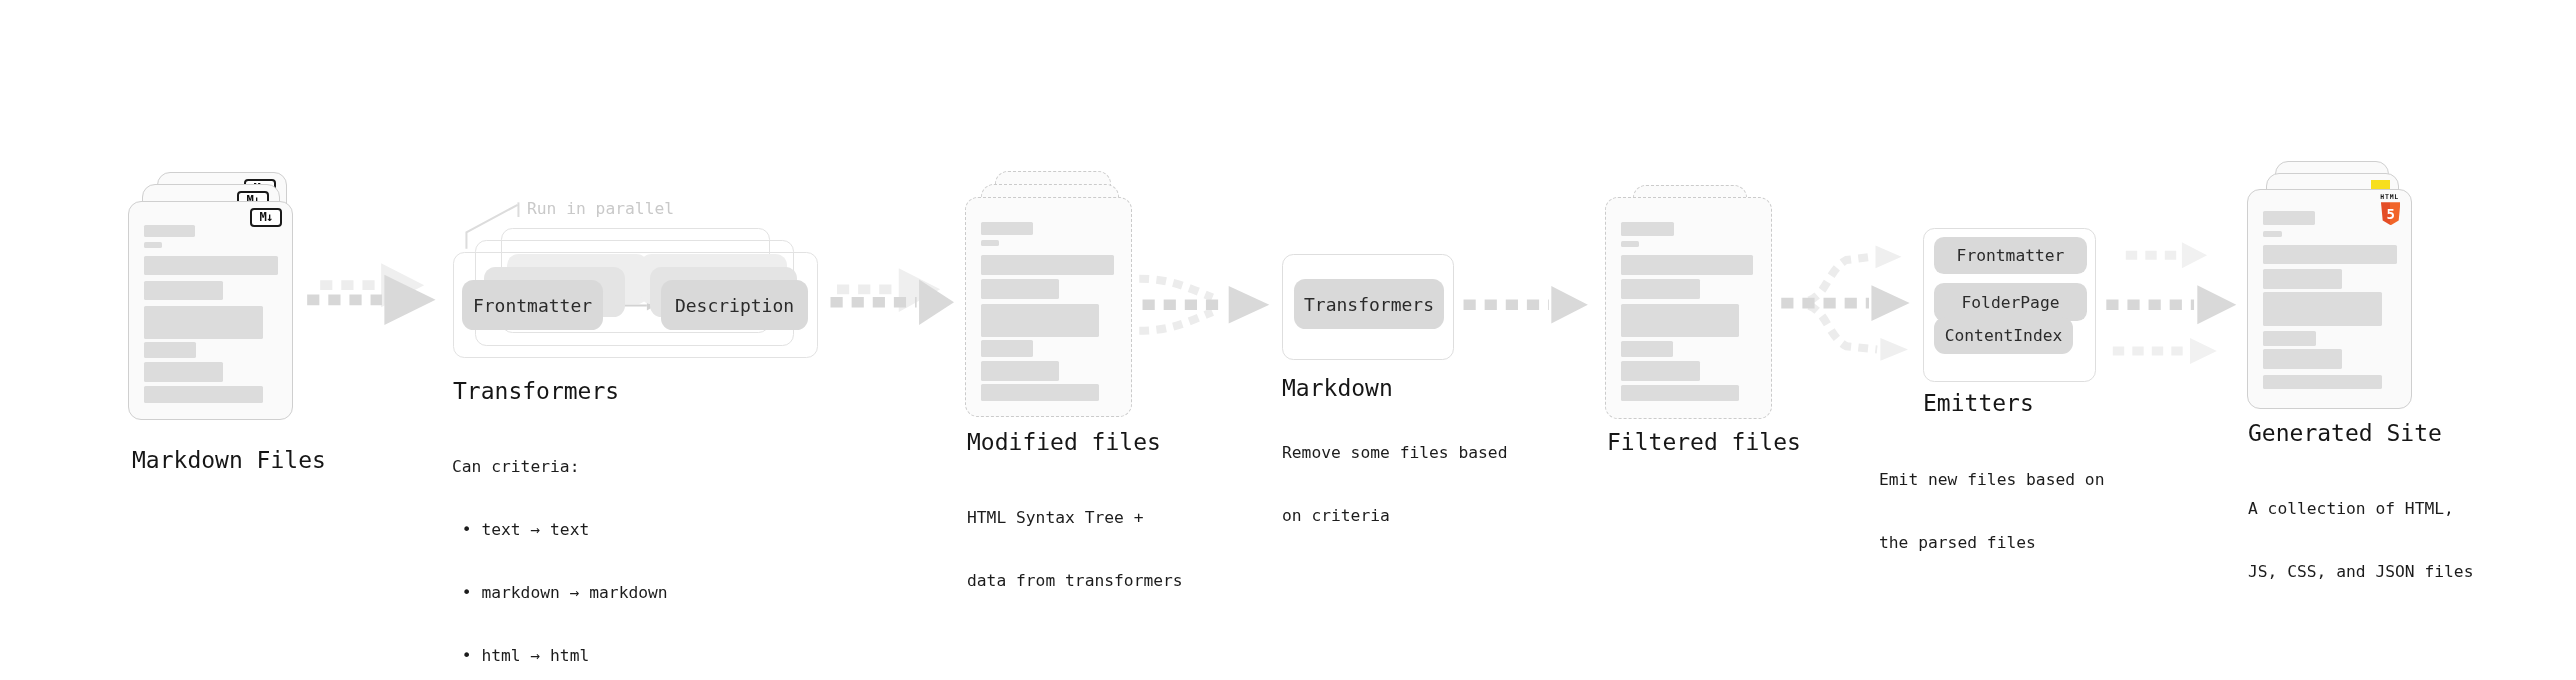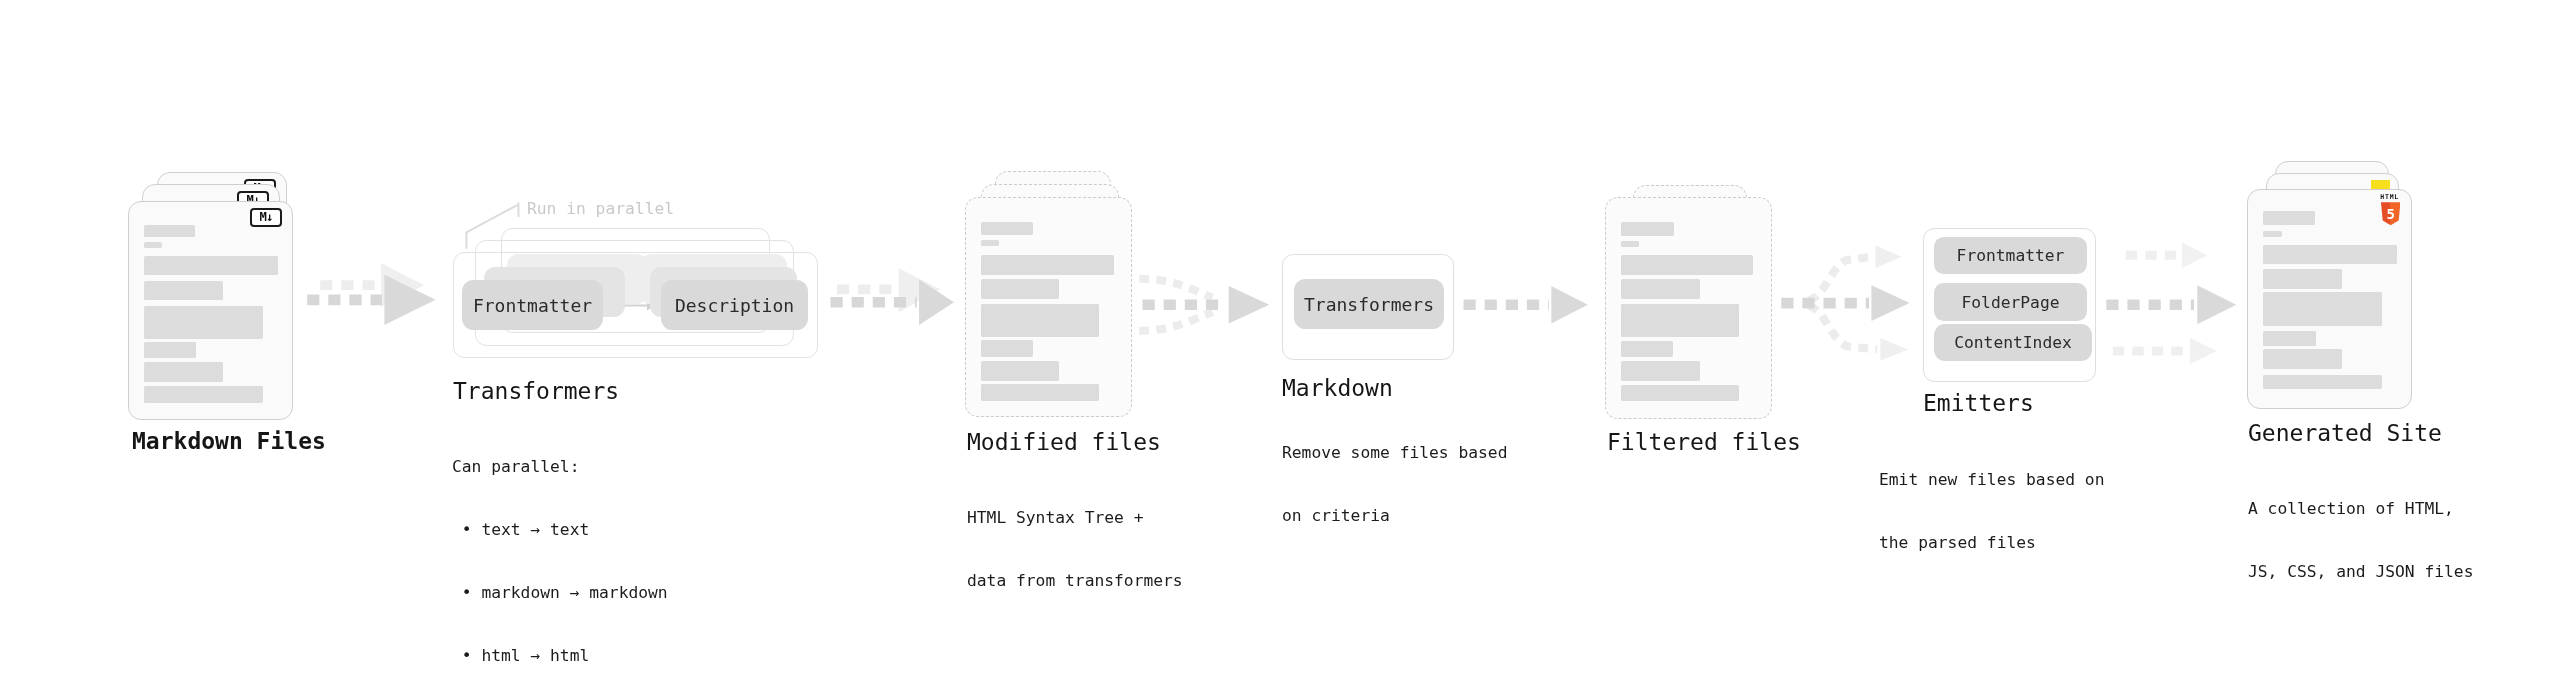--- a/index.html
+++ b/index.html
@@ -120,37 +120,37 @@
         <div class="bar" style="left:14.6px;top:23px;width:51px;height:12.2px;"></div>
         <div class="bar" style="left:14.6px;top:40px;width:18px;height:5.7px;"></div>
         <div class="bar" style="left:14.6px;top:54px;width:134px;height:18.7px;"></div>
         <div class="bar" style="left:14.6px;top:79px;width:79px;height:18.7px;"></div>
         <div class="bar" style="left:14.6px;top:104px;width:119px;height:32.5px;"></div>
         <div class="bar" style="left:14.6px;top:140px;width:52px;height:16.3px;"></div>
         <div class="bar" style="left:14.6px;top:160px;width:79px;height:19.5px;"></div>
         <div class="bar" style="left:14.6px;top:184px;width:119px;height:17px;"></div>
       </div>
     </div>
-    <div class="heading" style="left:132px;top:429px;font-weight:bold;">Markdown Files</div>
+    <div class="heading" style="left:132px;top:448px;">Markdown Files</div>
   </div>
 
   <div>
     <div class="frame" style="left:501px;top:228px;width:269px;height:105px;"></div>
     <div class="frame" style="left:475px;top:240px;width:319px;height:106px;"></div>
     <div class="frame" style="left:453px;top:252px;width:365px;height:106px;"></div>
     <div class="ghost" style="left:507px;top:254px;width:141px;height:50px;background:#eeeeee;"></div>
     <div class="ghost" style="left:640px;top:254px;width:147px;height:50px;background:#eeeeee;"></div>
     <div class="ghost" style="left:484px;top:267px;width:141px;height:50px;background:#e4e4e4;"></div>
     <div class="ghost" style="left:650px;top:267px;width:147px;height:50px;background:#e4e4e4;"></div>
     <div class="pill" style="left:462px;top:280px;width:141px;height:50px;">Frontmatter</div>
     <div class="pill" style="left:661px;top:280px;width:147px;height:50px;">Description</div>
     <div class="runlabel" style="left:527px;top:199px;">Run in parallel</div>
     <div class="heading" style="left:453px;top:379px;">Transformers</div>
     <div class="desc" style="left:452px;top:414px;">
-      <div>Can parallel:</div>
+      <div>Can criteria:</div>
       <div> • text → text</div>
       <div> • markdown → markdown</div>
       <div> • html → html</div>
     </div>
   </div>
 
   <div>
     <div class="doc dashed" style="left:995px;top:171px;width:116px;height:199px;"></div>
     <div class="doc dashed" style="left:981px;top:184px;width:138px;height:203px;"></div>
     <div class="doc dashed" style="left:965px;top:197px;width:167px;height:220px;">
@@ -196,21 +196,21 @@
         <div class="bar" style="left:14.6px;top:187px;width:118px;height:16.3px;"></div>
       </div>
     </div>
     <div class="heading" style="left:1607px;top:430px;">Filtered files</div>
   </div>
 
   <div>
     <div class="framefill" style="left:1923px;top:228px;width:173px;height:154px;"></div>
     <div class="pill small" style="left:1934px;top:237px;width:153px;height:37px;">Frontmatter</div>
     <div class="pill small" style="left:1934px;top:283px;width:153px;height:38px;">FolderPage</div>
-    <div class="pill small" style="left:1934px;top:324px;width:158px;height:37px;border-radius:11px;">ContentIndex</div>
+    <div class="pill small" style="left:1934px;top:317px;width:139px;height:37px;border-radius:11px;">ContentIndex</div>
     <div class="heading" style="left:1923px;top:391px;">Emitters</div>
     <div class="desc" style="left:1879px;top:427px;">
       <div>Emit new files based on</div>
       <div>the parsed files</div>
     </div>
   </div>
 
   <div>
     <div class="doc" style="left:2275px;top:161px;width:114px;height:199px;">
       <div class="cssbadge" style="right:25px;top:4.1px;margin-top:36px;">

